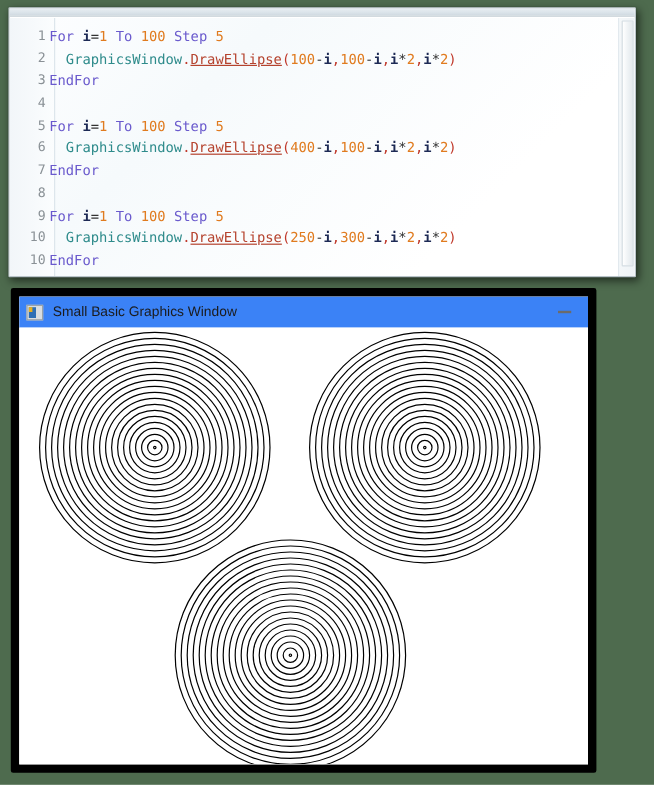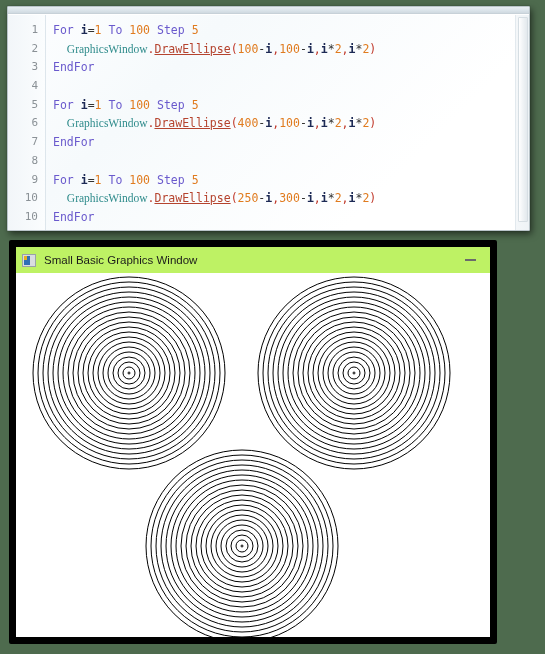--- a/index.html
+++ b/index.html
@@ -72,27 +72,27 @@
     position: absolute;
     left: 0;
     width: 30px;
     text-align: right;
     color: #8a9196;
     font-family: "DejaVu Sans Mono", "Liberation Mono", monospace;
     font-size: 11px;
   }
   .ltext {
     position: absolute;
-    left: 45px;
+    left: 33px;
     color: #202020;
   }
   .kw   { color: #6a5acd; }
   .var  { color: #1d2a55; font-weight: bold; }
   .num  { color: #e07b1f; }
-  .obj  { color: #2e8b8b; font-family: Liberation Serif, serif; }
+  .obj  { color: #2e8b8b; }
   .dot  { color: #c0392b; }
   .mth  { color: #b5432e; text-decoration: underline; }
   .punct{ color: #c0392b; }
   .op   { color: #333333; }
 
   #editor-scrollbar-track {
     position: absolute;
     right: 0;
     top: 8px;
     bottom: 0;
@@ -124,21 +124,21 @@
     border: 7px solid #000000;
     border-radius: 2px;
     box-sizing: border-box;
     overflow: hidden;
   }
   #gw-titlebar {
     position: absolute;
     left: 0; top: 0;
     width: 100%;
     height: 26px;
-    background: #bef264;
+    background: #3b82f6;
     display: flex;
     align-items: center;
     box-sizing: border-box;
   }
   #gw-icon {
     width: 14px;
     height: 13px;
     margin-left: 6px;
     margin-right: 8px;
     flex: none;

